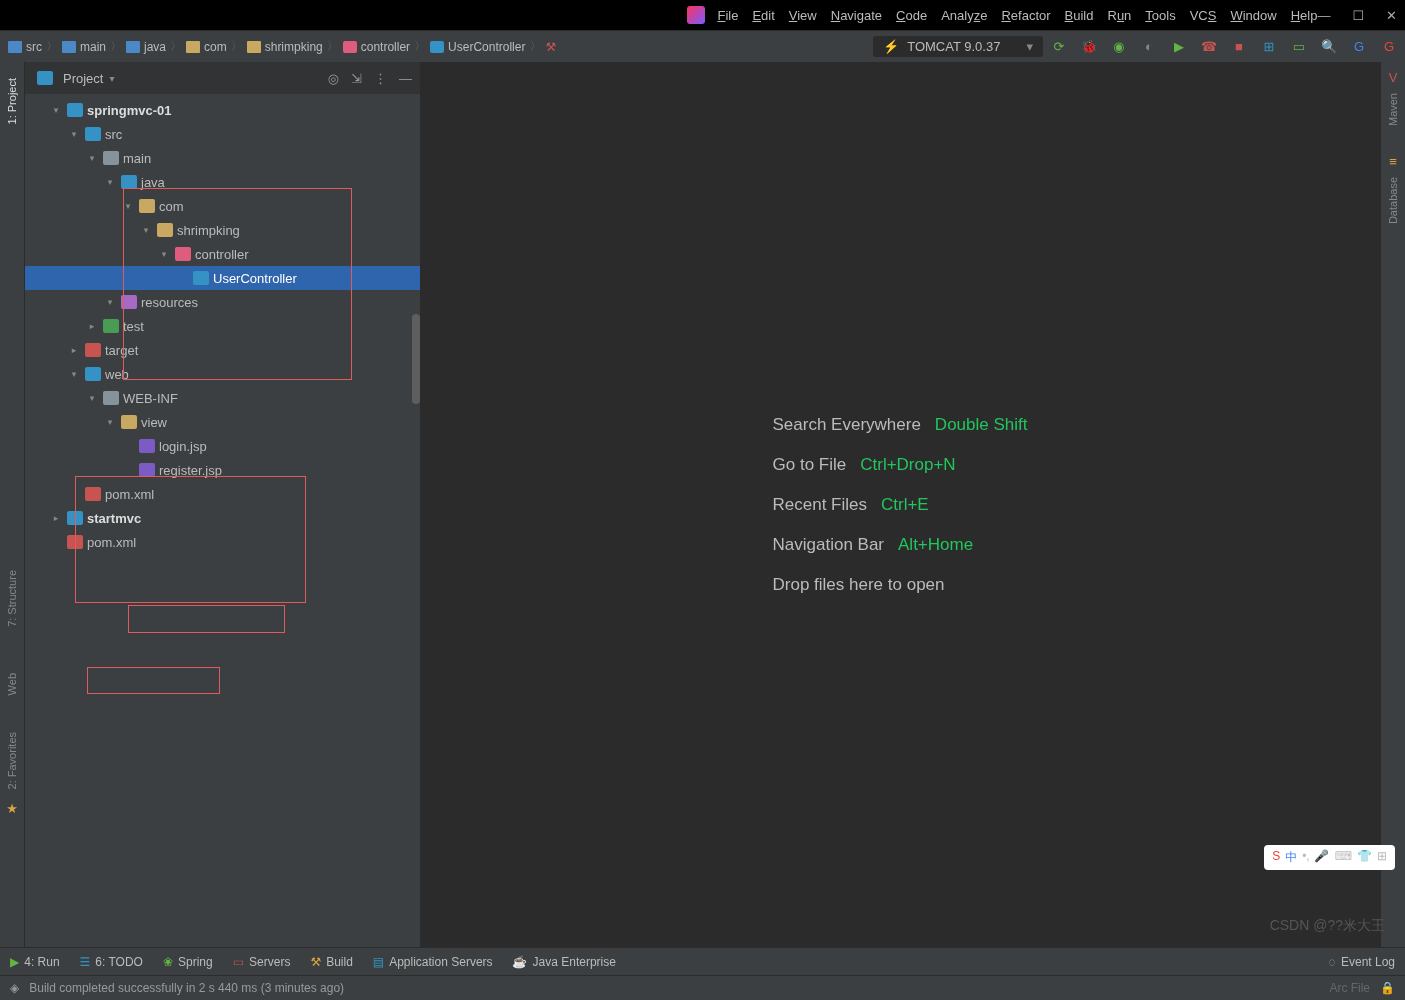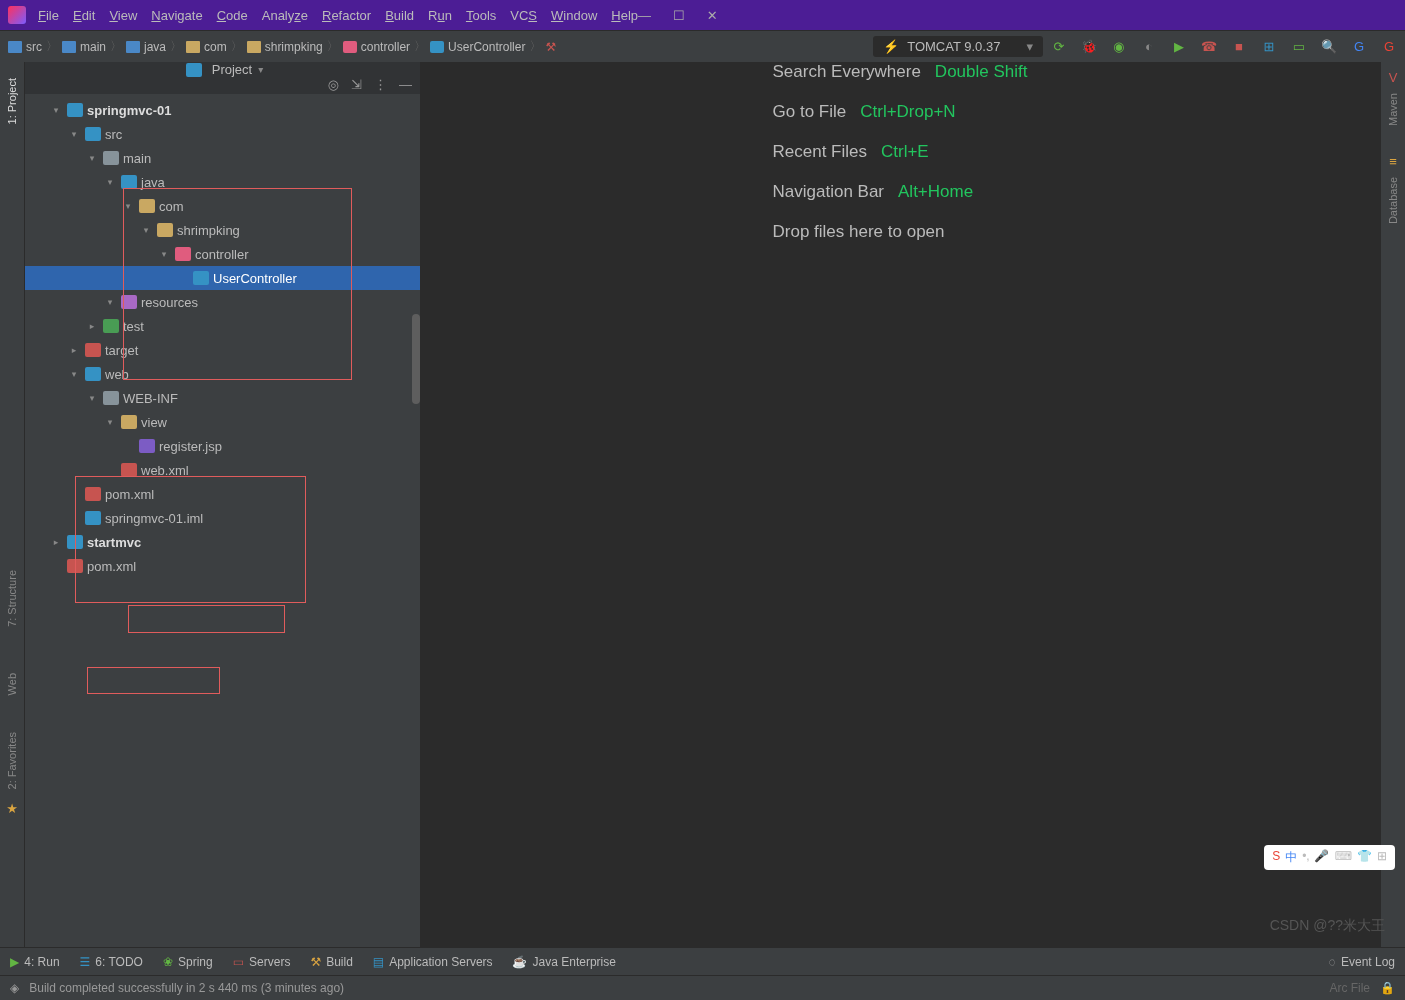--- a/index.html
+++ b/index.html
@@ -1,17 +1,17 @@
 <!DOCTYPE html>
 <html><head>
 <meta charset="utf-8">
 <style>
 * { margin: 0; padding: 0; box-sizing: border-box; font-family: 'Segoe UI', sans-serif; }
 body { background: #2b2b2b; color: #bbb; font-size: 13px; width: 1405px; height: 1000px; overflow: hidden; position: relative; }
-.titlebar { height: 30px; background: #4c1d95; display: flex; align-items: center; padding: 0 8px; }
+.titlebar { height: 30px; background: #000000; display: flex; align-items: center; padding: 0 8px; justify-content: flex-end; }
 .logo { width: 18px; height: 18px; background: linear-gradient(135deg,#fe315d,#7b5cff); border-radius: 3px; margin-right: 12px; }
 .menu { display: flex; gap: 14px; }
 .menu span { color: #bbb; cursor: pointer; }
 .menu span u { text-decoration: underline; }
 .title-text { flex: 1; text-align: center; color: #888; }
 .win-ctrl { display: flex; gap: 22px; color: #aaa; }
 .navbar { height: 32px; background: #3c3f41; display: flex; align-items: center; padding: 0 8px; border-top: 1px solid #2b2b2b; }
 .breadcrumb { display: flex; align-items: center; gap: 4px; font-size: 12px; }
 .breadcrumb .sep { color: #666; }
 .bc-icon { width: 14px; height: 12px; display: inline-block; }
@@ -22,21 +22,21 @@
 .navbar-right { margin-left: auto; display: flex; align-items: center; gap: 8px; }
 .run-config { background: #2b2b2b; padding: 3px 10px; border-radius: 3px; display: flex; align-items: center; gap: 8px; min-width: 170px; }
 .tomcat-ic { color: #d9a441; }
 .tb-icons { display: flex; gap: 14px; align-items: center; }
 .tb-icons span { width: 16px; text-align: center; cursor: pointer; }
 .main { display: flex; height: calc(100% - 115px); }
 .left-gutter { width: 25px; background: #3c3f41; display: flex; flex-direction: column; align-items: center; padding-top: 8px; border-right: 1px solid #2b2b2b; }
 .gutter-label { writing-mode: vertical-rl; transform: rotate(180deg); font-size: 11px; color: #888; padding: 8px 0; cursor: pointer; }
 .gutter-label.active { color: #ddd; }
 .project-panel { width: 395px; background: #3c3f41; display: flex; flex-direction: column; }
-.panel-header { height: 32px; background: #313335; display: flex; align-items: center; padding: 0 8px; flex-direction: column; }
+.panel-header { height: 32px; background: #313335; display: flex; align-items: center; padding: 0 8px; }
 .panel-title { display: flex; align-items: center; gap: 6px; }
 .panel-actions { margin-left: auto; display: flex; gap: 12px; color: #999; }
 .tree { flex: 1; overflow: auto; padding: 4px 0; position: relative; }
 .tree-row { height: 24px; display: flex; align-items: center; padding-left: 8px; cursor: pointer; white-space: nowrap; position: relative; }
 .tree-row.selected { background: #2f65ad; color: #fff; }
 .arrow { width: 14px; height: 14px; display: inline-flex; align-items: center; justify-content: center; color: #888; font-size: 9px; }
 .node-icon { width: 16px; height: 14px; margin: 0 4px; display: inline-block; border-radius: 2px; }
 .fi-folder { background: #87939a; }
 .fi-folder-b { background: #3592c4; }
 .fi-folder-y { background: #c9a862; }
@@ -45,21 +45,21 @@
 .fi-folder-p { background: #a869c5; }
 .fi-class { background: #3592c4; }
 .fi-xml { background: #c75450; }
 .fi-jsp { background: #7c5cc4; }
 .fi-maven { background: #c75450; }
 .fi-iml { background: #3592c4; }
 .node-label { color: #bbb; }
 .node-label.bold { font-weight: bold; color: #ddd; }
 .tree-row.selected .node-label { color: #fff; }
 .hlbox { position: absolute; border: 1px solid #e05c5c; pointer-events: none; }
-.editor { flex: 1; background: #2b2b2b; display: flex; align-items: flex-start; justify-content: center; }
+.editor { flex: 1; background: #2b2b2b; display: flex; align-items: center; justify-content: center; }
 .welcome { display: flex; flex-direction: column; gap: 20px; }
 .welcome-row { display: flex; gap: 14px; font-size: 17px; }
 .welcome-row .lbl { color: #bbb; }
 .welcome-row .key { color: #22c55e; }
 .right-gutter { width: 25px; background: #3c3f41; display: flex; flex-direction: column; align-items: center; padding-top: 8px; border-left: 1px solid #2b2b2b; }
 .bottom-bar { height: 28px; background: #3c3f41; display: flex; align-items: center; padding: 0 10px; gap: 20px; font-size: 12px; border-top: 1px solid #2b2b2b; }
 .bb-item { display: flex; align-items: center; gap: 5px; cursor: pointer; }
 .status-bar { height: 25px; background: #3c3f41; display: flex; align-items: center; padding: 0 10px; font-size: 12px; color: #999; border-top: 1px solid #2b2b2b; }
 .ind-2 { padding-left: 24px; } .ind-3 { padding-left: 42px; } .ind-4 { padding-left: 60px; }
 .ind-5 { padding-left: 78px; } .ind-6 { padding-left: 96px; } .ind-7 { padding-left: 114px; }
@@ -236,36 +236,31 @@
           <span class="node-label">WEB-INF</span>
         </div>
       <div class="tree-row ind-5">
           <span class="arrow">▾</span>
           <span class="node-icon fi-folder-y"></span>
           <span class="node-label">view</span>
         </div>
       <div class="tree-row ind-6">
           <span class="arrow"></span>
           <span class="node-icon fi-jsp"></span>
+          <span class="node-label">login.jsp</span>
+        </div>
+      <div class="tree-row ind-6">
+          <span class="arrow"></span>
+          <span class="node-icon fi-jsp"></span>
           <span class="node-label">register.jsp</span>
-        </div>
-      <div class="tree-row ind-5">
-          <span class="arrow"></span>
-          <span class="node-icon fi-xml"></span>
-          <span class="node-label">web.xml</span>
         </div>
       <div class="tree-row ind-3">
           <span class="arrow"></span>
           <span class="node-icon fi-maven"></span>
           <span class="node-label">pom.xml</span>
-        </div>
-      <div class="tree-row ind-3">
-          <span class="arrow"></span>
-          <span class="node-icon fi-iml"></span>
-          <span class="node-label">springmvc-01.iml</span>
         </div>
       <div class="tree-row ind-2">
           <span class="arrow">▸</span>
           <span class="node-icon fi-folder-b"></span>
           <span class="node-label bold">startmvc</span>
         </div>
       <div class="tree-row ind-2">
           <span class="arrow"></span>
           <span class="node-icon fi-maven"></span>
           <span class="node-label">pom.xml</span>

